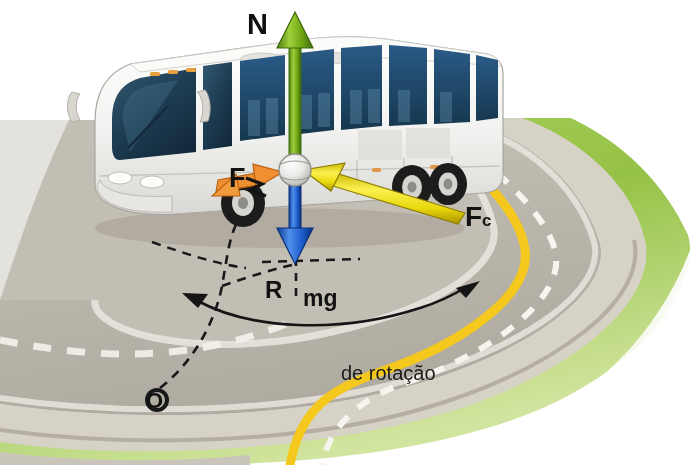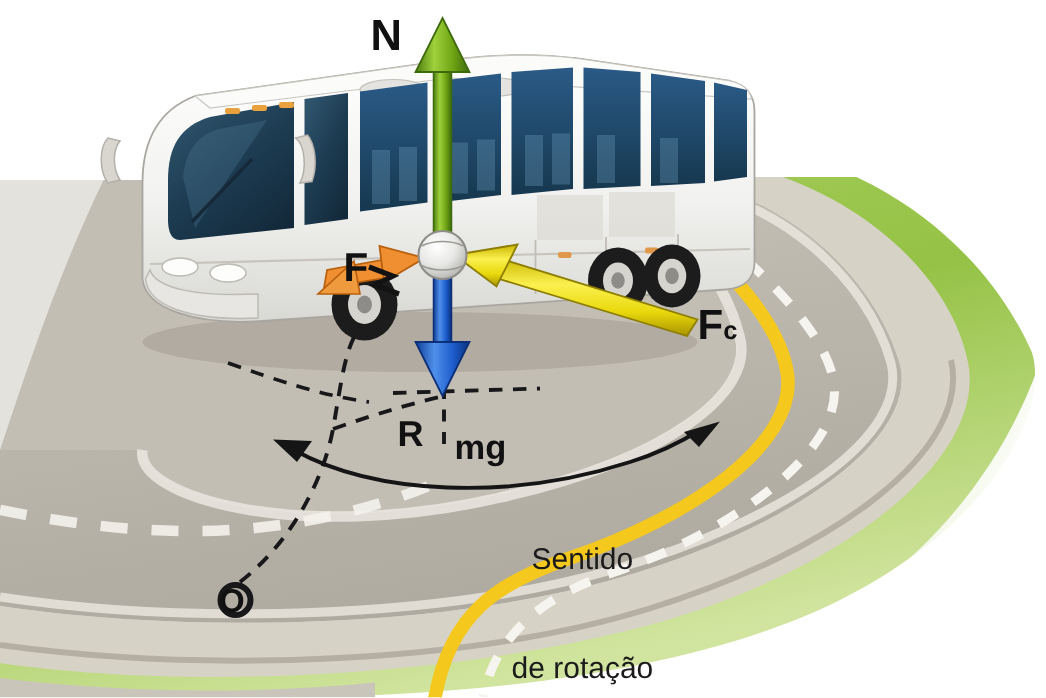--- a/index.html
+++ b/index.html
@@ -317,17 +317,16 @@
 
   <div class="lbl lbl-R">R</div>
 
   <div class="lbl lbl-F">F</div>
 
   <div class="lbl lbl-O">O</div>
 
   <div class="lbl lbl-Fc"><span>F</span><sub>c</sub></div>
 
   <div class="lbl lbl-sent">
-    <div>Sentido</div>
     <div>de rotação</div>
   </div>
 
 </div>
 
 </body></html>

